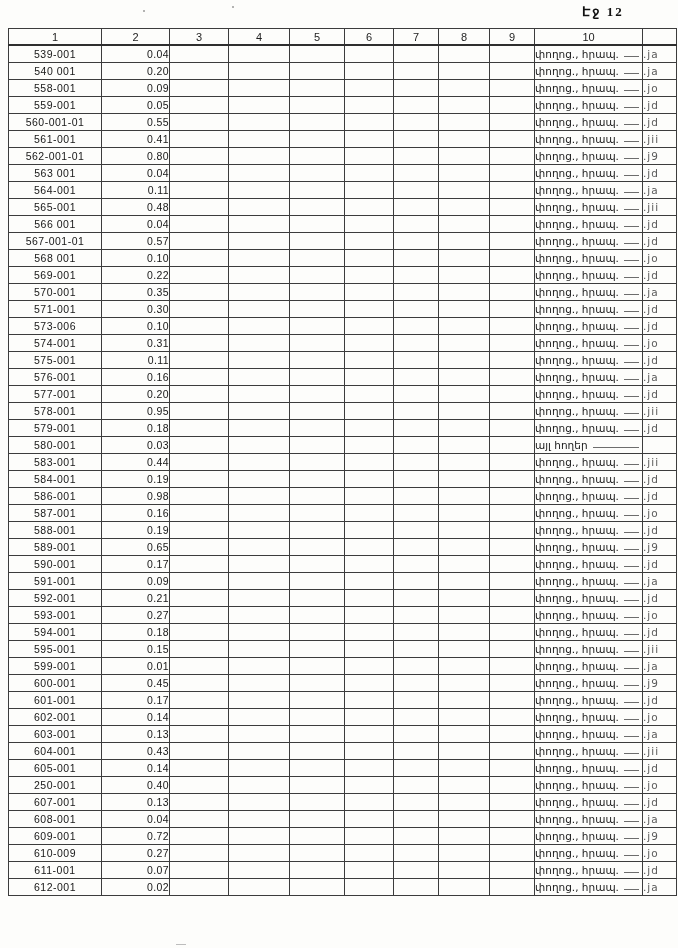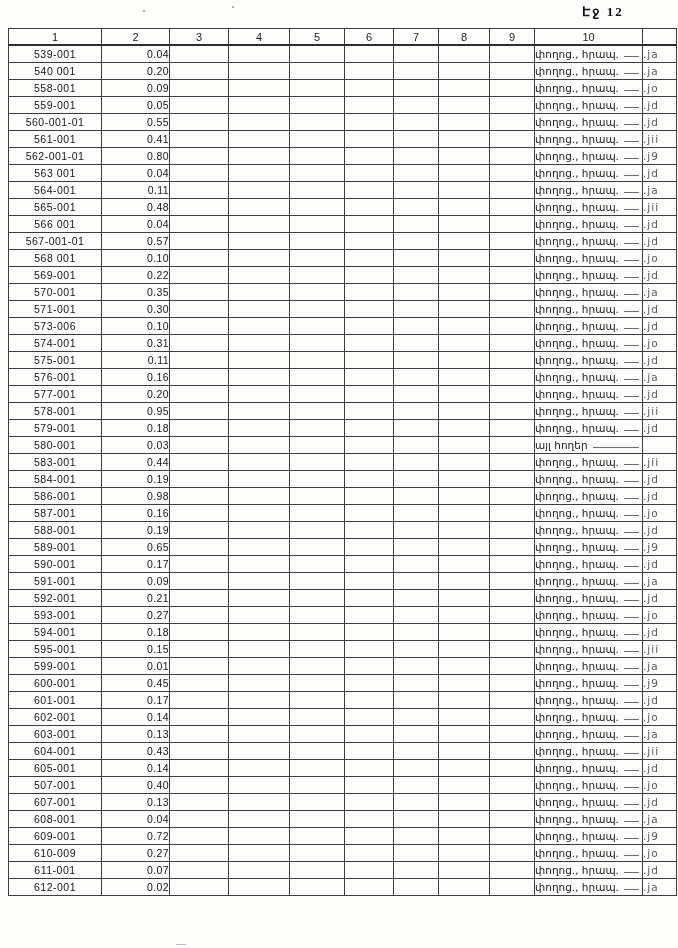--- a/index.html
+++ b/index.html
@@ -817,21 +817,21 @@
         <td class="empty-cell"></td>
         <td class="empty-cell"></td>
         <td class="use-cell">
           <span class="use-inner">
             <span>փողոց., հրապ.</span>
           </span>
         </td>
         <td class="mark-cell">.jd</td>
       </tr>
       <tr>
-        <td class="code-cell">507-001</td>
+        <td class="code-cell">250-001</td>
         <td class="area-cell">0.40</td>
         <td class="empty-cell"></td>
         <td class="empty-cell"></td>
         <td class="empty-cell"></td>
         <td class="empty-cell"></td>
         <td class="empty-cell"></td>
         <td class="empty-cell"></td>
         <td class="empty-cell"></td>
         <td class="use-cell">
           <span class="use-inner">

